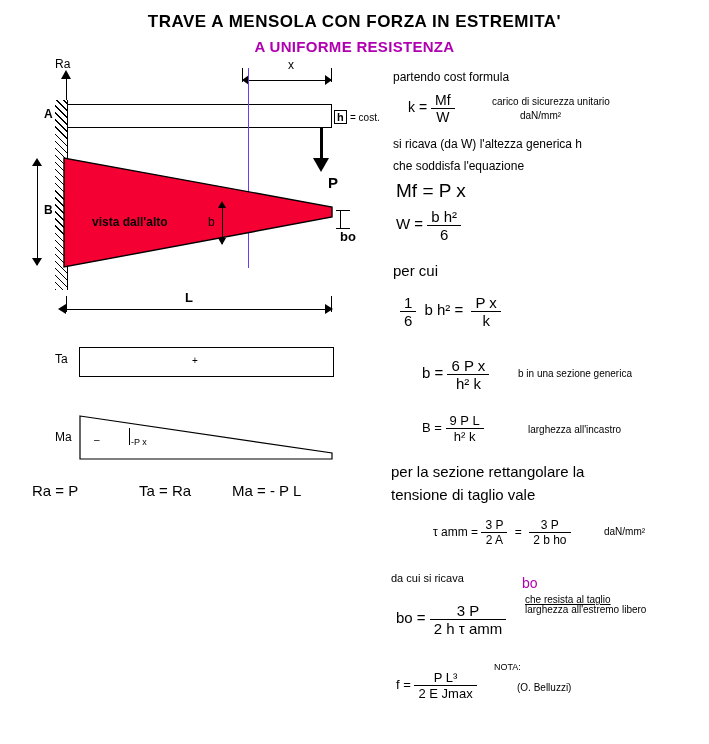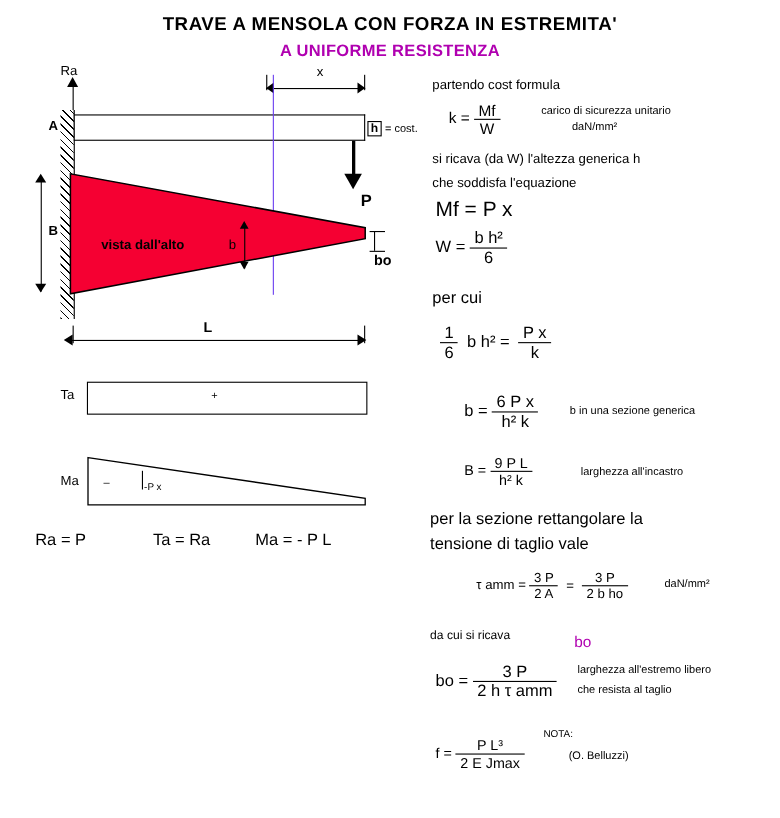--- a/index.html
+++ b/index.html
@@ -198,21 +198,21 @@
 <div class="abs fx" style="left:522px;top:575px;font-size:14px;color:#b000b0;">bo</div>
 
 <div class="abs fx" style="left:396px;top:602px;font-size:15px;">
   <span>bo =</span>
   <span class="frac">
     <span class="num">3 P</span>
     <span class="den">2 h τ amm</span>
   </span>
 </div>
 <div class="abs small" style="left:525px;top:604px;">larghezza all'estremo libero</div>
-<div class="abs small" style="left:525px;top:622px;">che resista al taglio</div>
+<div class="abs small" style="left:525px;top:594px;text-decoration:underline;">che resista al taglio</div>
 
 <div class="abs fx" style="left:396px;top:670px;font-size:13px;">
   <span>f =</span>
   <span class="frac">
     <span class="num">P L³</span>
     <span class="den">2 E Jmax</span>
   </span>
 </div>
 <div class="abs smaller" style="left:494px;top:662px;">NOTA:</div>
 <div class="abs small" style="left:517px;top:682px;">(O. Belluzzi)</div>

